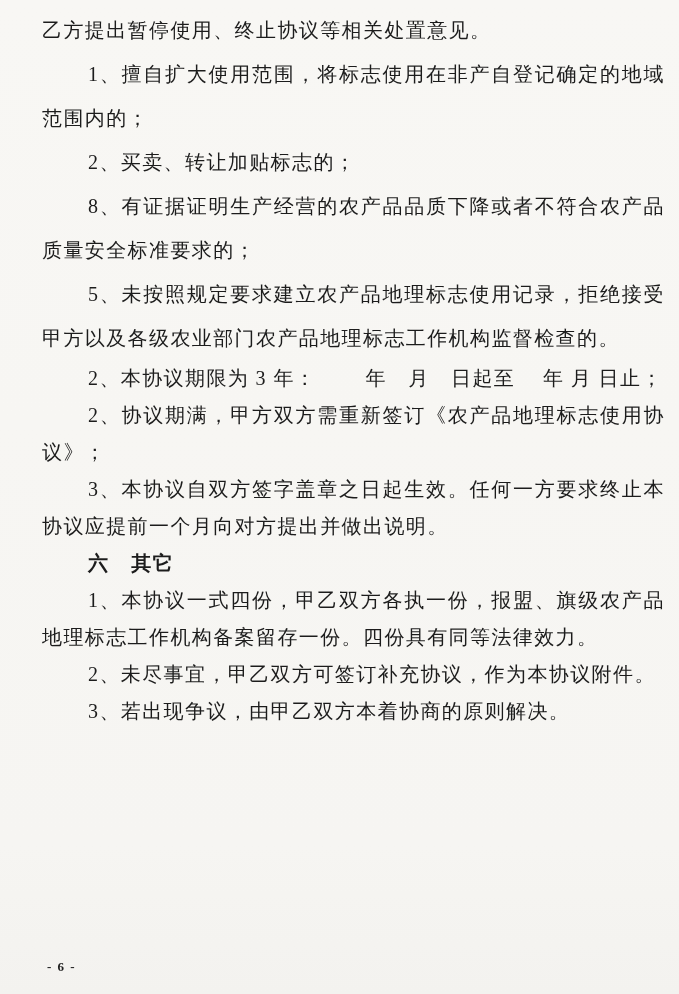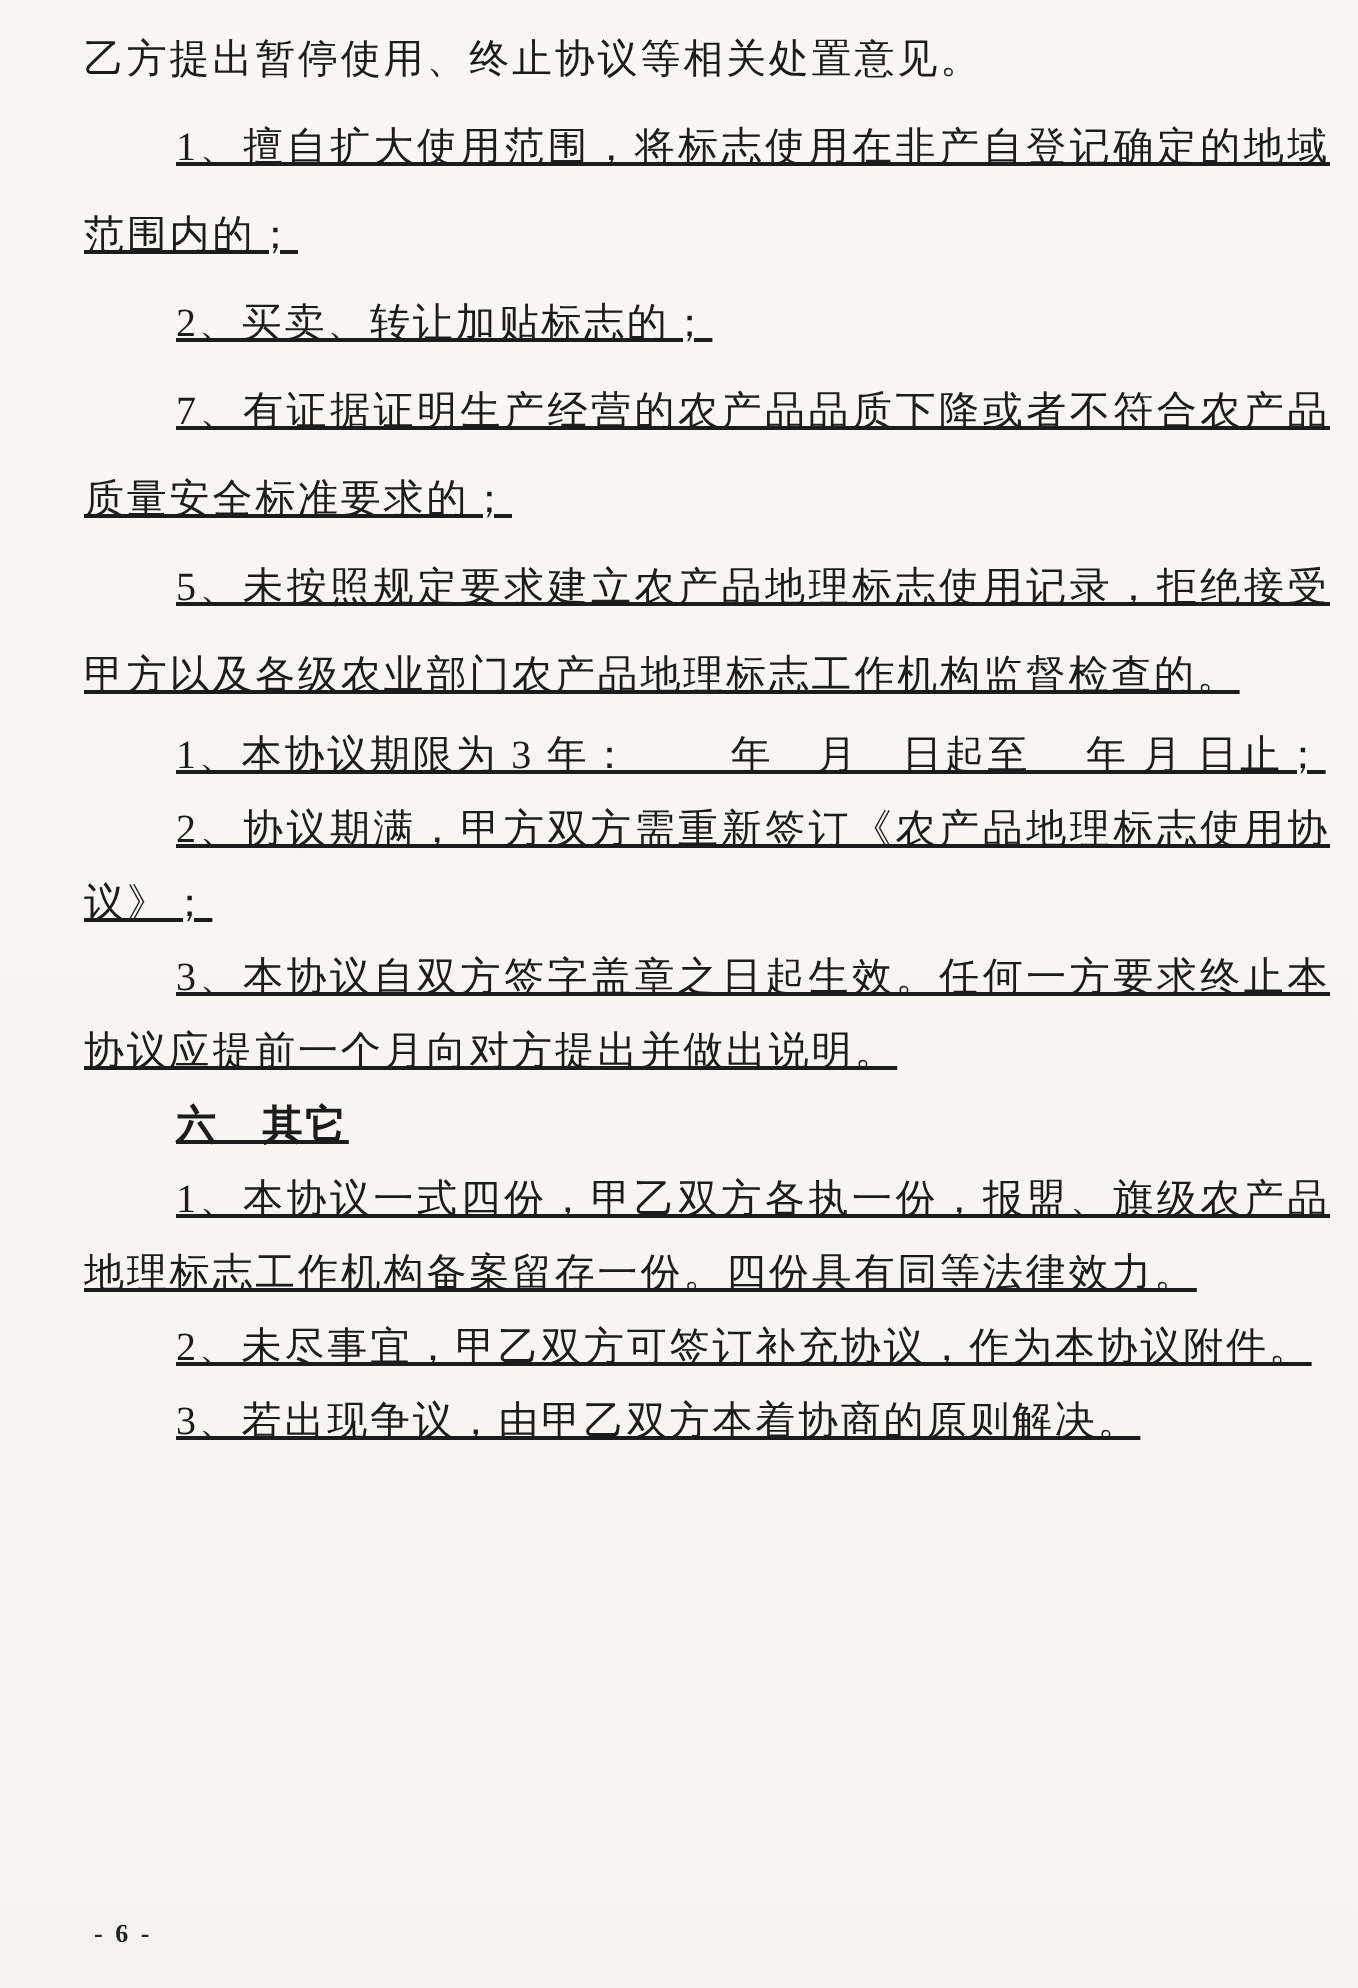--- a/index.html
+++ b/index.html
@@ -23,21 +23,21 @@
     color: #1c1c1c;
     font-size: 20px;
     letter-spacing: 1.4px;
   }
   .page p {
     margin: 0;
     text-align: justify;
   }
   .s1 { line-height: 44px; }
   .s2 { line-height: 37px; }
-  .ind { text-indent: 2.3em; text-decoration: underline; }
+  .ind { text-indent: 2.3em; }
   .head {
     font-family: "Liberation Sans", "DejaVu Sans", sans-serif;
     font-weight: 700;
     letter-spacing: 1.6px;
   }
   .footer {
     position: absolute;
     left: 47px;
     top: 959px;
     font-size: 13px;
@@ -48,24 +48,24 @@
   }
 </style>
 </head>
 <body>
 
 <div class="page">
 
   <p class="s1">乙方提出暂停使用、终止协议等相关处置意见。</p>
   <p class="s1 ind">1、擅自扩大使用范围，将标志使用在非产自登记确定的地域范围内的；</p>
   <p class="s1 ind">2、买卖、转让加贴标志的；</p>
-  <p class="s1 ind">7、有证据证明生产经营的农产品品质下降或者不符合农产品质量安全标准要求的；</p>
+  <p class="s1 ind">8、有证据证明生产经营的农产品品质下降或者不符合农产品质量安全标准要求的；</p>
   <p class="s1 ind">5、未按照规定要求建立农产品地理标志使用记录，拒绝接受甲方以及各级农业部门农产品地理标志工作机构监督检查的。</p>
 
-  <p class="s2 ind">1、本协议期限为 3 年：　　 年　月　日起至　 年 月 日止；</p>
+  <p class="s2 ind">2、本协议期限为 3 年：　　 年　月　日起至　 年 月 日止；</p>
   <p class="s2 ind">2、协议期满，甲方双方需重新签订《农产品地理标志使用协议》；</p>
   <p class="s2 ind">3、本协议自双方签字盖章之日起生效。任何一方要求终止本协议应提前一个月向对方提出并做出说明。</p>
 
   <p class="s2 ind head">六　其它</p>
   <p class="s2 ind">1、本协议一式四份，甲乙双方各执一份，报盟、旗级农产品地理标志工作机构备案留存一份。四份具有同等法律效力。</p>
   <p class="s2 ind">2、未尽事宜，甲乙双方可签订补充协议，作为本协议附件。</p>
   <p class="s2 ind">3、若出现争议，由甲乙双方本着协商的原则解决。</p>
 
   <div class="footer">- 6 -</div>
 </div>

